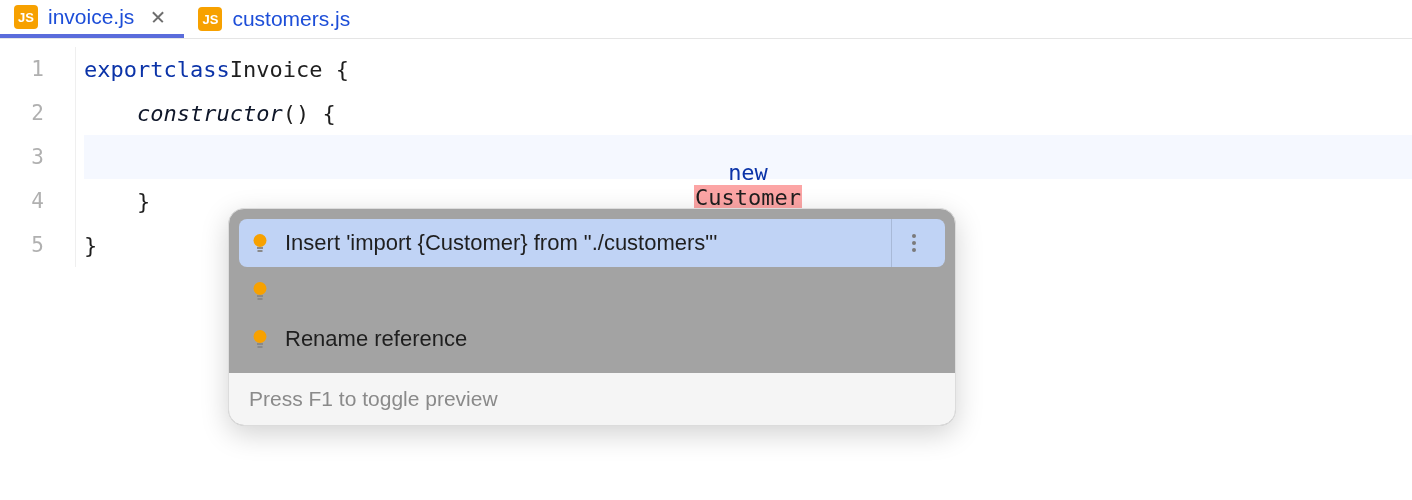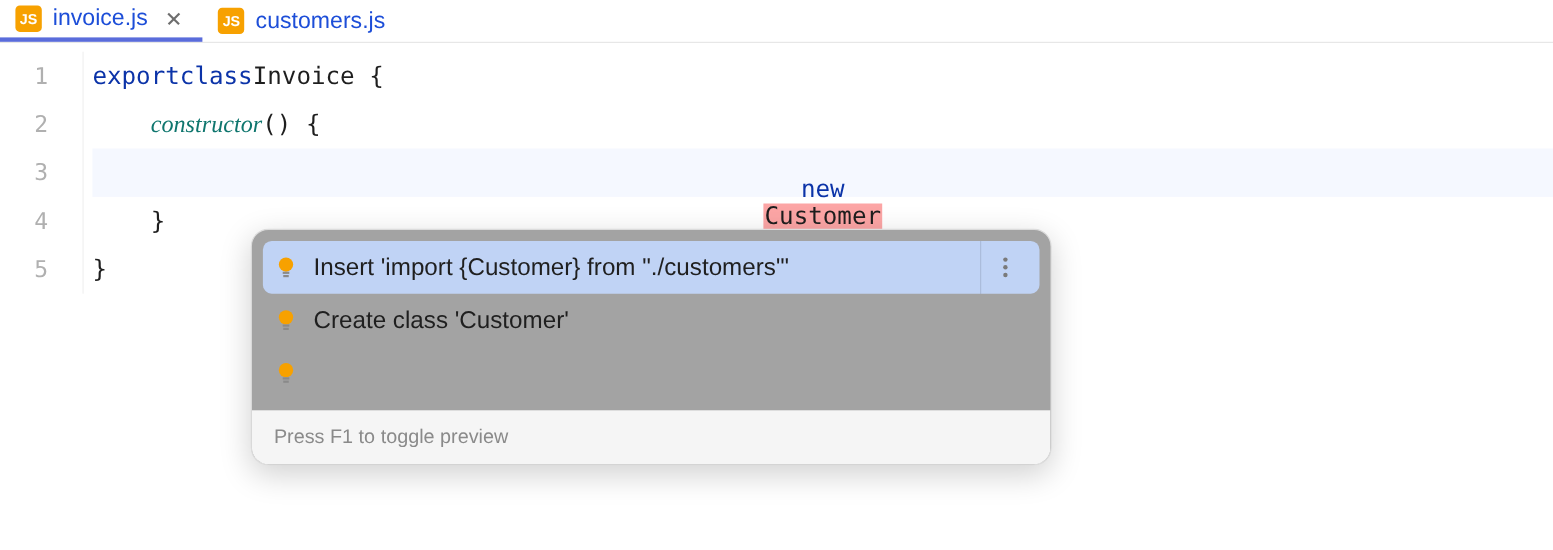--- a/index.html
+++ b/index.html
@@ -97,21 +97,21 @@
       height: 44px;
       display: flex;
       align-items: center;
       white-space: pre;
     }
     .code-line.highlighted {
       background: #f5f8ff;
       flex-direction: column;
     }
     .kw { color: #0b33a8; }
-    .fn { color: #0f766e; font-style: italic; font-family: Liberation Serif, serif; }
+    .fn { color: #0f172a; font-style: italic; }
     .punc { color: #1e1e1e; }
     .ident { color: #1e1e1e; }
     .ref-highlight {
       background: #fca5a5;
       border-bottom: 2px dotted #b0a0c5;
       padding: 0 1px;
     }
     .popup {
       position: absolute;
       top: 208px;
@@ -166,21 +166,21 @@
     }
     .more-dots span {
       width: 4px;
       height: 4px;
       border-radius: 50%;
       background: #7a7a7a;
     }
     .popup-footer {
       background: #f5f5f5;
       padding: 14px 20px;
-      font-size: 18px;
+      font-size: 21px;
       color: #8a8a8a;
     }
   </style>
 </head>
 <body>
 
 <div class="tabs">
   <div class="tab active">
     <span class="js-icon">JS</span>
     <span class="tab-label">invoice.js</span>
@@ -229,26 +229,26 @@
       </span>
     </div>
     <div class="popup-item">
       <span class="bulb-icon">
         <svg width="22" height="22" viewBox="0 0 22 22">
             <circle cx="11" cy="8.5" r="6.5" fill="#f7a100"></circle>
             <rect x="8" y="15" width="6" height="2" fill="#8a8a8a"></rect>
             <rect x="8.5" y="18" width="5" height="2" fill="#8a8a8a"></rect>
           </svg>
       </span>
-      <span class="popup-text">Create class 'Customer'</span>
     </div>
     <div class="popup-item">
       <span class="bulb-icon">
         <svg width="22" height="22" viewBox="0 0 22 22">
             <circle cx="11" cy="8.5" r="6.5" fill="#f7a100"></circle>
             <rect x="8" y="15" width="6" height="2" fill="#8a8a8a"></rect>
             <rect x="8.5" y="18" width="5" height="2" fill="#8a8a8a"></rect>
           </svg>
       </span>
+      <span class="popup-text">Rename reference</span>
     </div>
   </div>
   <div class="popup-footer">Press F1 to toggle preview</div>
 </div>
 
 </body></html>

